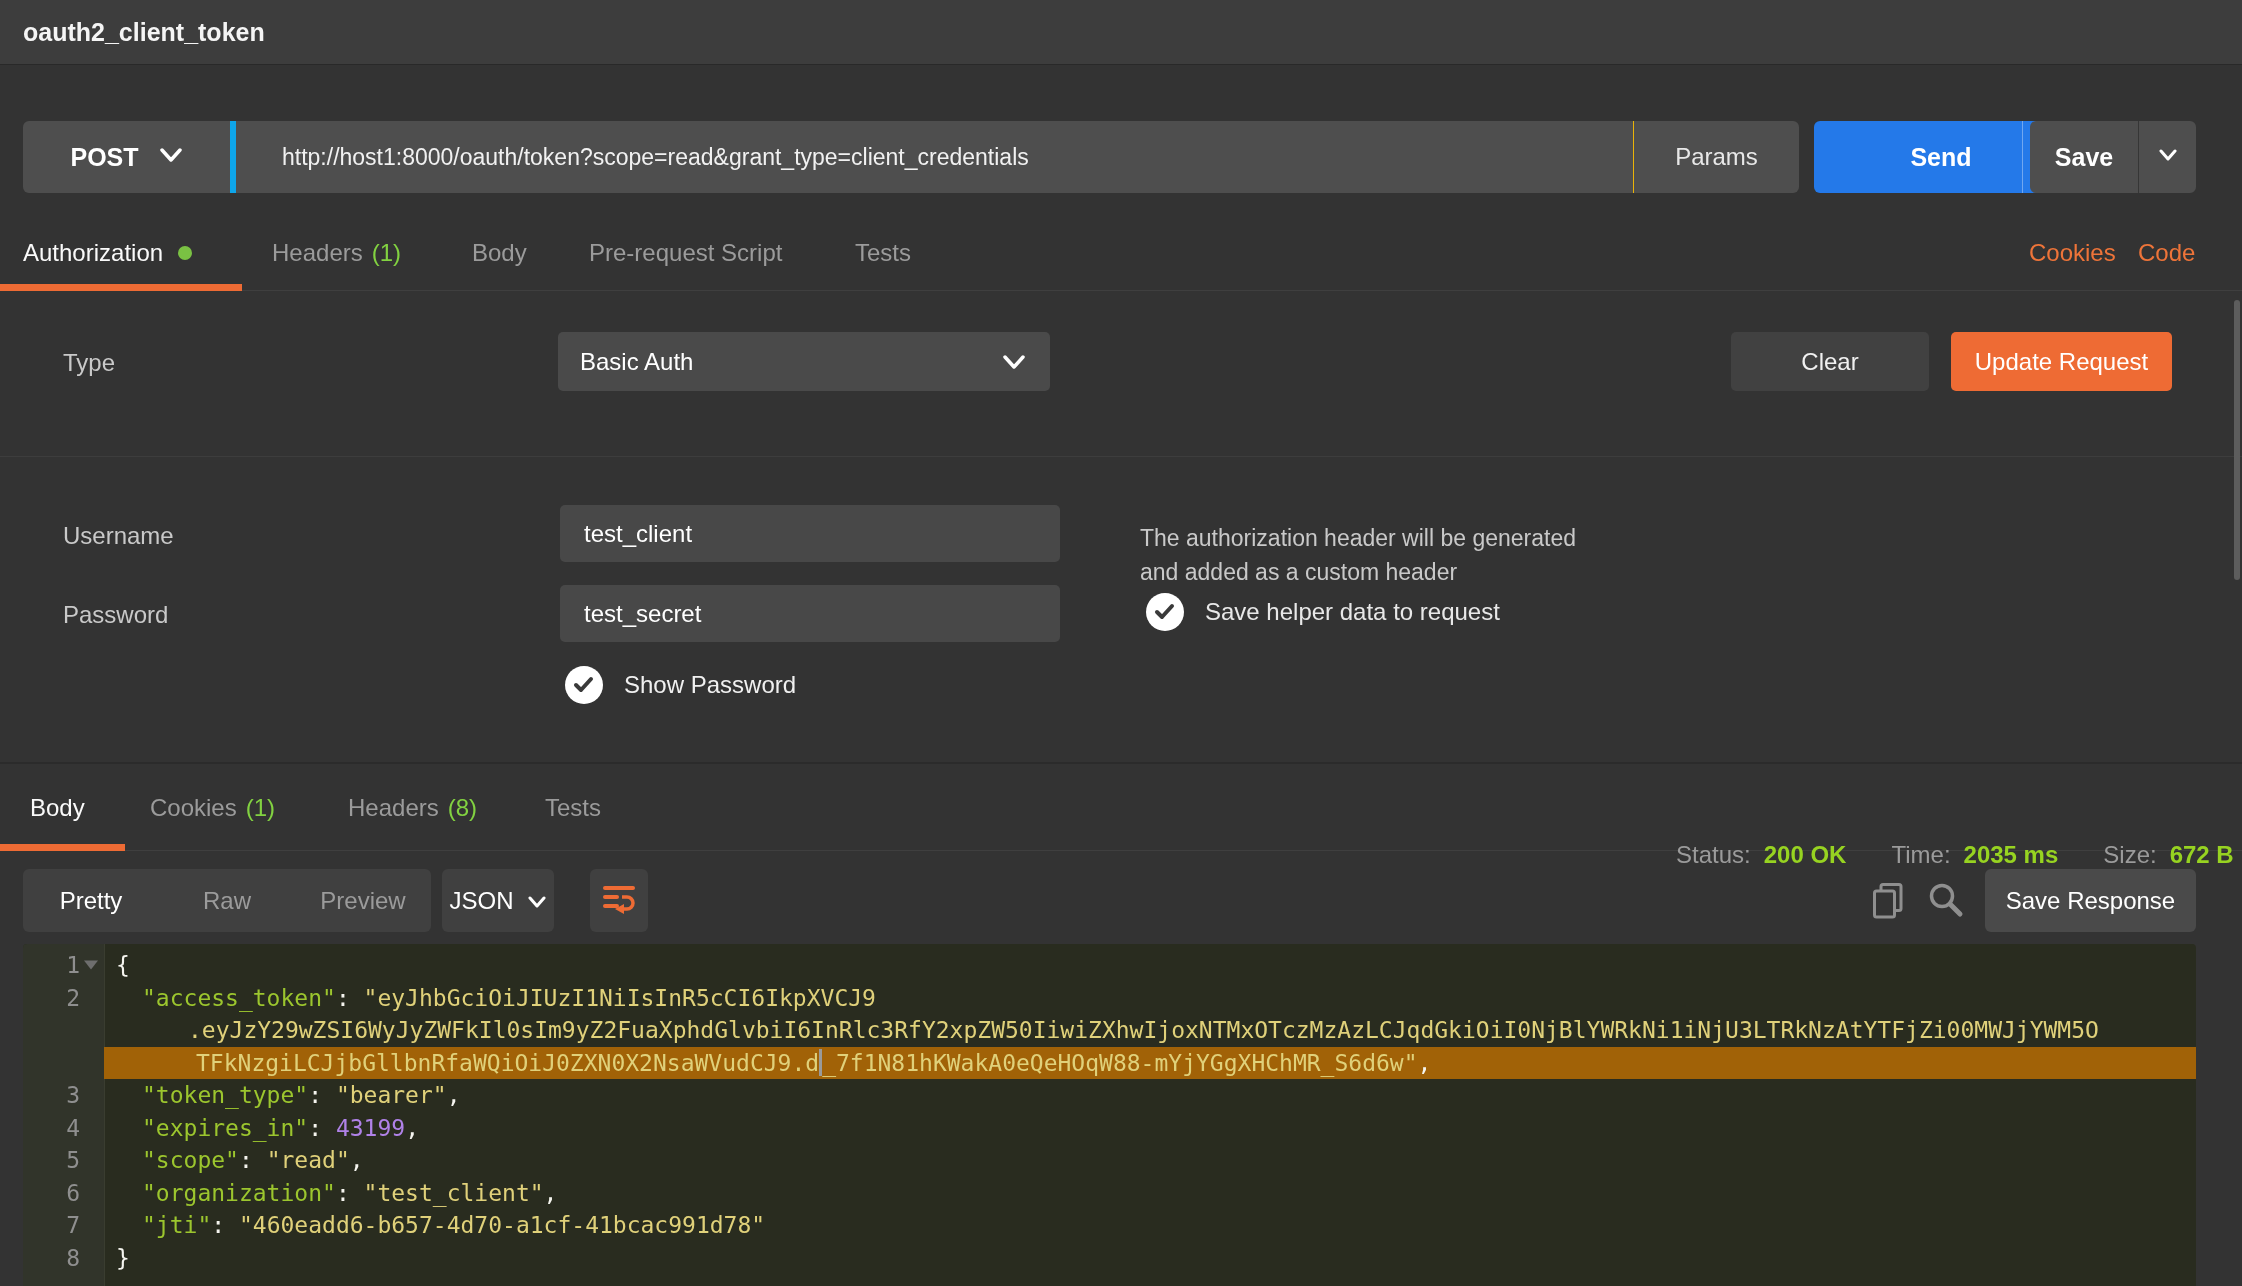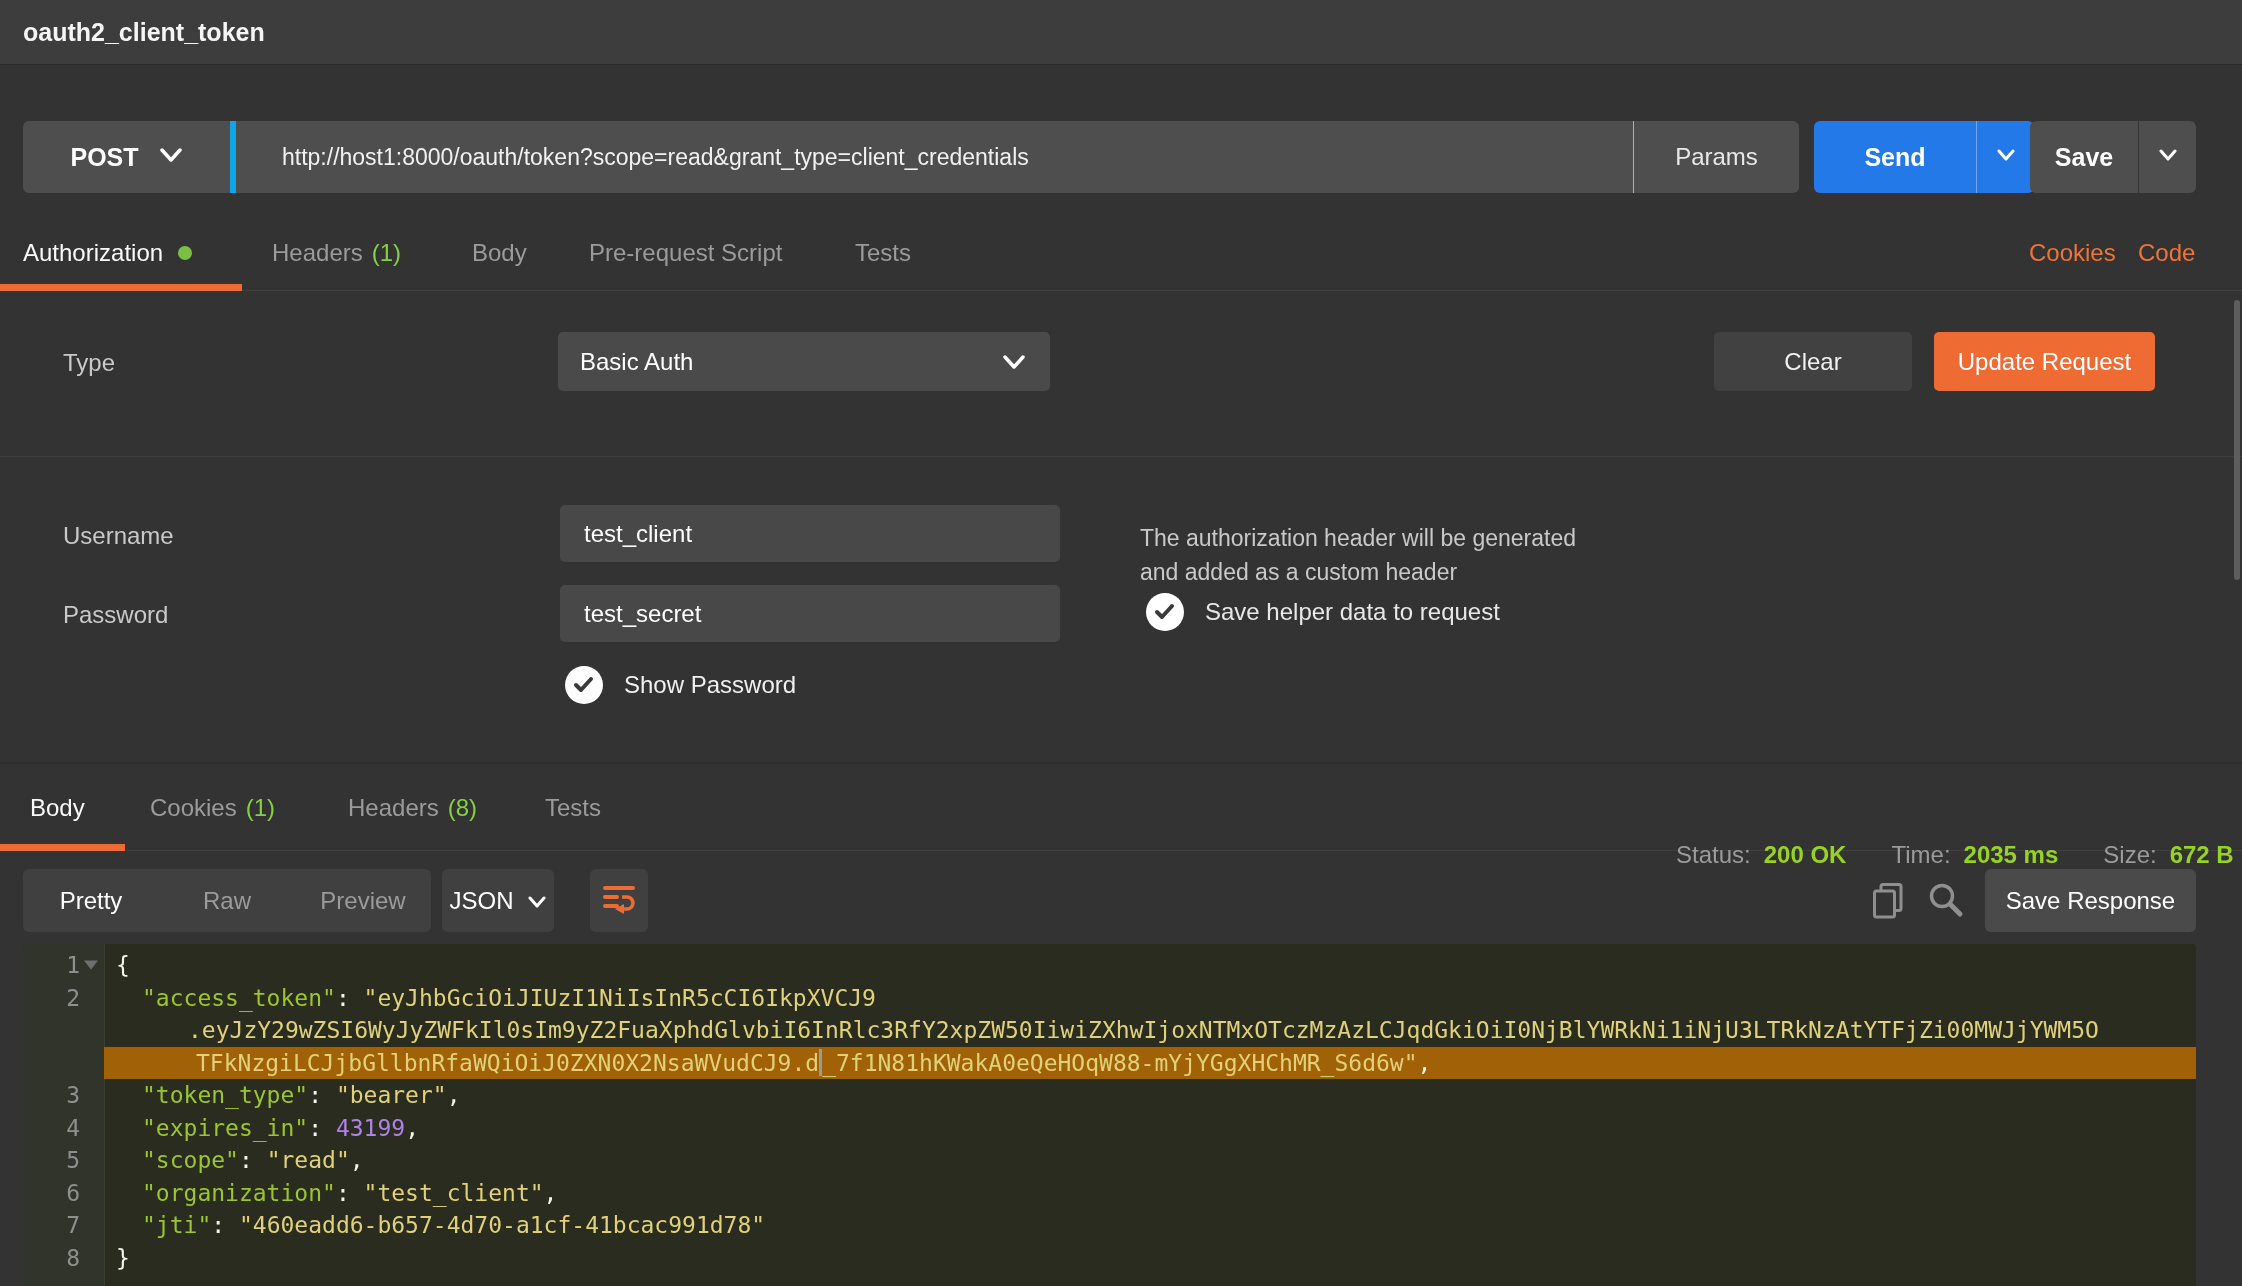--- a/index.html
+++ b/index.html
@@ -16,21 +16,21 @@
   #urlbar{position:absolute;left:23px;top:121px;width:1776px;height:72px;background:#4e4e4e;
           border-radius:6px;display:flex;align-items:stretch;overflow:hidden;}
   #method{width:207px;display:flex;align-items:center;justify-content:center;gap:20px;
           border-right:6px solid #0ea5e9;cursor:pointer;flex:none;}
   #method .m-label{font-weight:bold;font-size:25px;color:#ffffff;}
   #url-input{flex:1;background:transparent;border:none;outline:none;color:#f1f1f1;
              font-size:23px;padding:0 20px 0 46px;font-family:"Liberation Sans",sans-serif;}
   #params-btn{width:165px;flex:none;border-left:1px solid #eab308;display:flex;align-items:center;
               justify-content:center;color:#e8e8e8;font-size:24px;cursor:pointer;}
   .split-btn{position:absolute;top:121px;height:72px;border-radius:6px;display:flex;overflow:hidden;}
-  #send-btn{left:1814px;width:220px;background:#2479e9;color:#fff;}
+  #send-btn{left:1814px;width:220px;background:#2479e9;color:#fff;padding-left:46px;}
   #send-main{flex:1;display:flex;align-items:center;justify-content:center;font-size:25px;font-weight:bold;}
   #send-caret{width:57px;border-left:1px solid rgba(255,255,255,.35);display:flex;align-items:center;justify-content:center;}
   #save-btn{left:2030px;width:166px;background:#4e4e4e;color:#fff;}
   #save-main{flex:1;display:flex;align-items:center;justify-content:center;font-size:25px;font-weight:bold;}
   #save-caret{width:57px;border-left:1px solid rgba(0,0,0,.3);display:flex;align-items:center;justify-content:center;}
 
   
   #req-tabs{position:absolute;left:0;top:215px;width:100%;height:75px;border-bottom:1px solid #3f3f3f;}
   .tab{position:absolute;top:50%;transform:translateY(-50%);font-size:24px;color:#9b9b9b;
        cursor:pointer;display:flex;align-items:center;white-space:nowrap;}
@@ -42,21 +42,21 @@
   #link-cookies{left:2029px;} #link-code{left:2138px;}
   #req-underline{position:absolute;left:0;bottom:-1px;width:242px;height:7px;background:#ee6b34;}
 
   
   .form-label{position:absolute;font-size:24px;color:#c9c9c9;}
   #type-label{left:63px;top:349px;}
   #type-select{position:absolute;left:558px;top:332px;width:492px;height:59px;background:#4a4a4a;
                border-radius:5px;display:flex;align-items:center;justify-content:space-between;
                padding:0 24px 0 22px;box-sizing:border-box;color:#fff;font-size:24px;cursor:pointer;}
   .btn{position:absolute;height:59px;border-radius:5px;display:flex;align-items:center;
-       justify-content:center;font-size:24px;cursor:pointer;}
+       justify-content:center;font-size:24px;cursor:pointer;margin-left:17px;}
   #clear-btn{left:1714px;top:332px;width:198px;background:#414141;color:#f0f0f0;}
   #update-btn{left:1934px;top:332px;width:221px;background:#ee6b34;color:#fff;}
   #auth-divider{position:absolute;left:0;top:456px;width:100%;height:1px;background:#3d3d3d;}
   #username-label{left:63px;top:522px;} #password-label{left:63px;top:601px;}
   .field-input{position:absolute;left:560px;width:500px;height:57px;background:#484848;border:none;
                border-radius:5px;color:#fff;font-size:24px;padding:0 24px;box-sizing:border-box;
                outline:none;font-family:"Liberation Sans",sans-serif;}
   #username-input{top:505px;} #password-input{top:585px;}
   .checkbox{position:absolute;display:flex;align-items:center;gap:21px;font-size:24px;color:#f0f0f0;cursor:pointer;}
   #show-password{left:565px;top:666px;}

